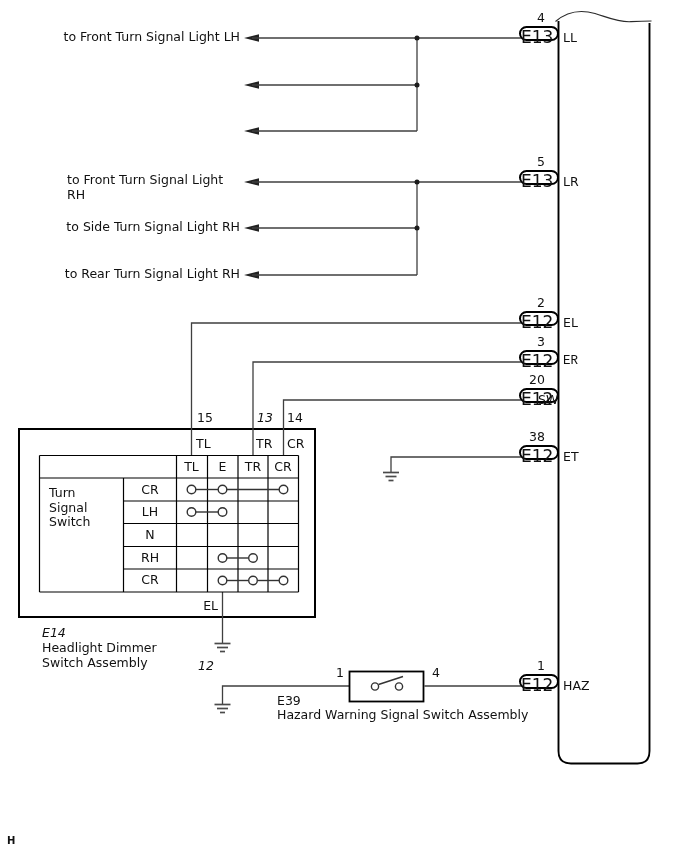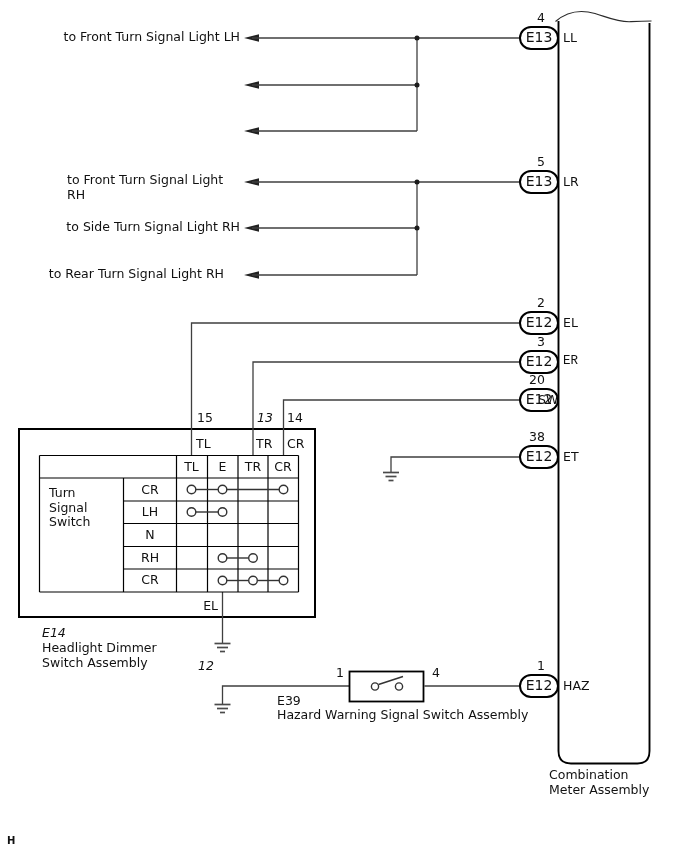--- a/index.html
+++ b/index.html
@@ -8,23 +8,23 @@
     font-family:"DejaVu Sans","Liberation Sans",sans-serif;color:#111;
   }
   .abs{position:absolute;}
   .txt{font-size:12.5px;line-height:15px;color:#111;white-space:nowrap;}
   .pre{white-space:pre-line;line-height:14.5px;}
   .right{text-align:right;}
   .center{text-align:center;}
   svg.layer{position:absolute;left:0;top:0;z-index:1;}
   .overlay{z-index:2;}
   .conn-oval{
-    position:absolute;left:519px;width:40px;height:24px;box-sizing:border-box;
+    position:absolute;left:519px;width:40px;height:15px;box-sizing:border-box;
     border:2px solid #000;border-radius:12px;background:#fff;
-    font-size:14px;line-height:19px;text-align:center;z-index:2;
+    font-size:17px;line-height:19px;z-index:2;
   }
   .outer-box{
     position:absolute;left:18px;top:428px;width:298px;height:190px;
     box-sizing:border-box;border:2px solid #000;background:#fff;z-index:0;
   }
   .footer-mark{font-size:10px;font-weight:600;}
 </style>
 </head>
 <body>
 
@@ -126,21 +126,21 @@
       <line x1="378.5" y1="684.5" x2="403" y2="676.5" stroke="#333" stroke-width="1.4"></line>
       <circle cx="375" cy="686.5" r="3.6" fill="#fff" stroke="#333" stroke-width="1.4"></circle>
       <circle cx="399" cy="686.5" r="3.6" fill="#fff" stroke="#333" stroke-width="1.4"></circle>
     </g>
   </svg>
 
   <div class="abs txt right overlay" style="left:30px;top:29px;width:210px;">to Front Turn Signal Light LH</div>
   <div class="abs txt pre overlay" style="left:67px;top:173px;">to Front Turn Signal Light
 RH</div>
   <div class="abs txt right overlay" style="left:30px;top:219px;width:210px;">to Side Turn Signal Light RH</div>
-  <div class="abs txt right overlay" style="left:14px;top:266px;width:210px;">to Rear Turn Signal Light RH</div>
+  <div class="abs txt right overlay" style="left:30px;top:266px;width:210px;">to Rear Turn Signal Light RH</div>
 
   <div class="abs txt right overlay" style="left:515px;top:10px;width:30px;">4</div>
   <div class="conn-oval" style="top:26px;">E13</div>
   <div class="abs txt overlay" style="left:563px;top:30px;">LL</div>
 
   <div class="abs txt right overlay" style="left:515px;top:154px;width:30px;">5</div>
   <div class="conn-oval" style="top:170px;">E13</div>
   <div class="abs txt overlay" style="left:563px;top:174px;">LR</div>
 
   <div class="abs txt right overlay" style="left:515px;top:295px;width:30px;">2</div>
@@ -156,22 +156,20 @@
   <div class="abs txt overlay" style="left:538px;top:392px;">SW</div>
 
   <div class="abs txt right overlay" style="left:515px;top:429px;width:30px;">38</div>
   <div class="conn-oval" style="top:445px;">E12</div>
   <div class="abs txt overlay" style="left:563px;top:449px;">ET</div>
 
   <div class="abs txt right overlay" style="left:515px;top:658px;width:30px;">1</div>
   <div class="conn-oval" style="top:674px;">E12</div>
   <div class="abs txt overlay" style="left:563px;top:678px;">HAZ</div>
 
-  <div class="abs txt pre overlay" style="left:549px;top:768px;">Combination
-Meter Assembly</div>
 
   <div class="abs txt overlay" style="left:197px;top:410px;">15</div>
   <div class="abs txt overlay" style="left:257px;top:410px;font-style:italic;">13</div>
   <div class="abs txt overlay" style="left:287px;top:410px;">14</div>
   <div class="abs txt overlay" style="left:196px;top:436px;">TL</div>
   <div class="abs txt overlay" style="left:256px;top:436px;">TR</div>
   <div class="abs txt overlay" style="left:287px;top:436px;">CR</div>
 
   <div class="abs txt center overlay" style="left:176px;width:31px;top:459px;">TL</div>
   <div class="abs txt center overlay" style="left:207px;width:31px;top:459px;">E</div>

